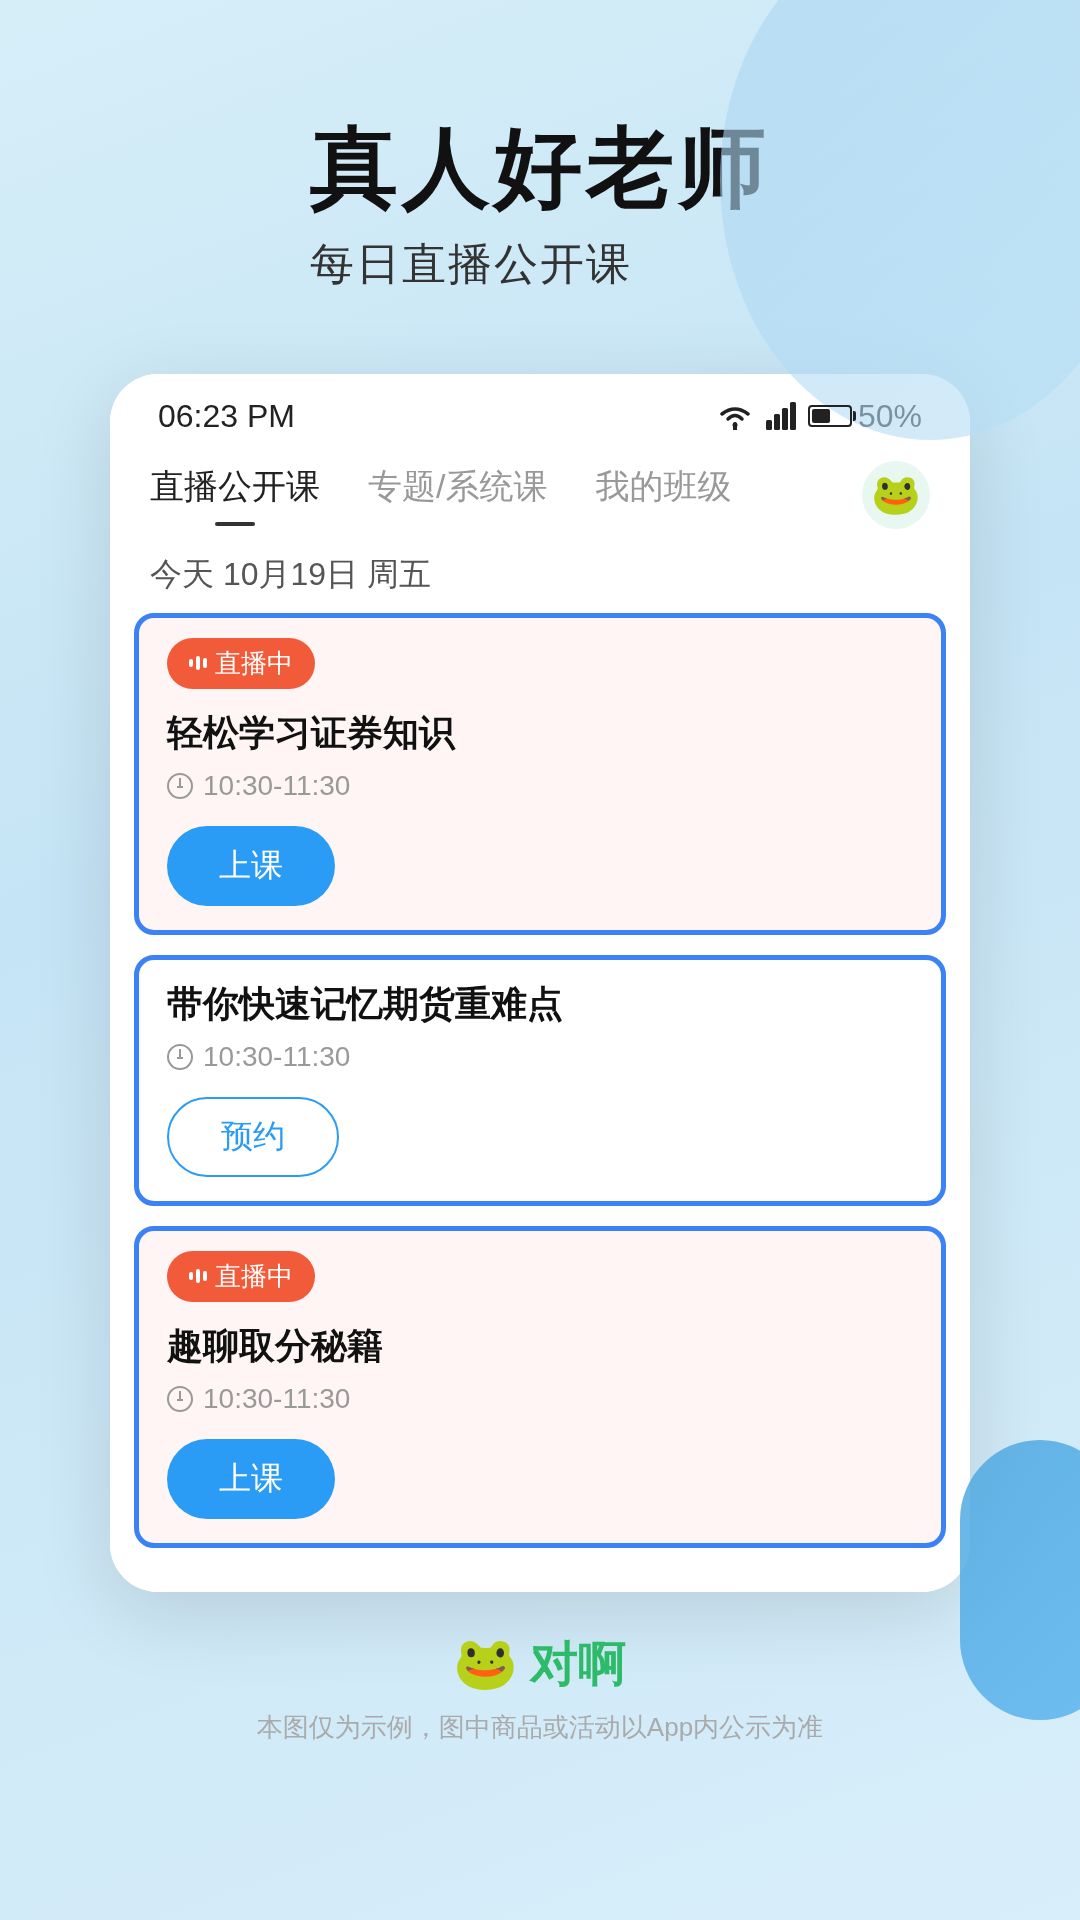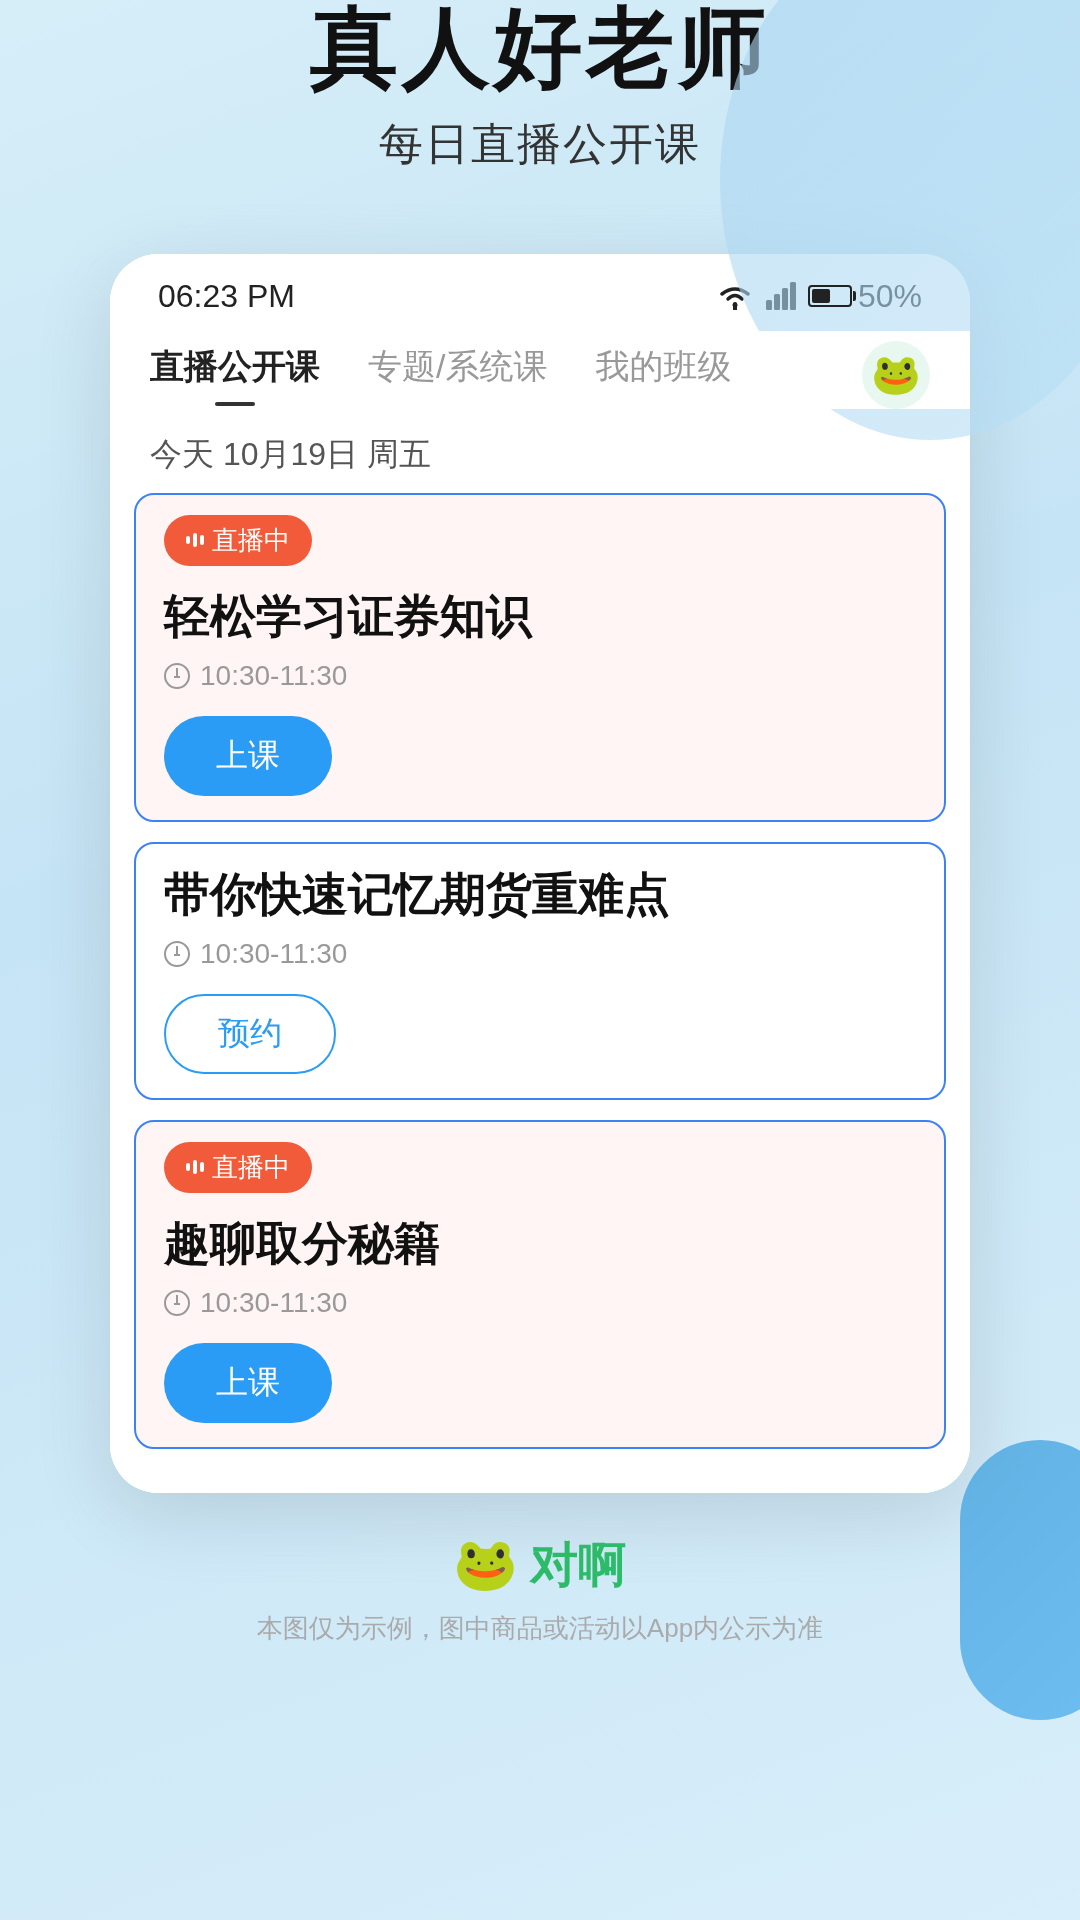--- a/index.html
+++ b/index.html
@@ -44,21 +44,21 @@
       z-index: 2;
       display: flex;
       flex-direction: column;
       align-items: center;
       width: 100%;
       min-height: 1920px;
     }
 
     
     .hero-section {
-      text-align: center;
+      padding-top: 120px;
       padding-bottom: 60px;
     }
 
     .hero-title {
       font-size: 88px;
       font-weight: 900;
       color: #111;
       letter-spacing: 4px;
       line-height: 1.1;
     }
@@ -155,21 +155,21 @@
       font-size: 34px;
       color: #999;
       font-weight: 400;
       padding-bottom: 16px;
       cursor: pointer;
       position: relative;
     }
 
     .nav-tab.active {
       color: #222;
-      font-weight: 700;
+      font-weight: 400;
     }
 
     .nav-tab.active::after {
       content: '';
       position: absolute;
       bottom: 0;
       left: 50%;
       transform: translateX(-50%);
       width: 40px;
       height: 4px;
@@ -208,21 +208,21 @@
       background: #fff;
       padding: 0 24px 24px 24px;
     }
 
     
     .course-card {
       border-radius: 20px;
       margin-bottom: 20px;
       overflow: hidden;
       background: #fff;
-      border: 2px solid #3b82f6;
+      border: 5px solid #3b82f6;
     }
 
     .course-card.live-active {
       background: #fff5f5;
     }
 
     .card-top-badge {
       padding: 20px 28px 0 28px;
     }
 
@@ -250,21 +250,21 @@
       width: 4px;
       background: #fff;
       border-radius: 2px;
     }
 
     .card-content {
       padding: 20px 28px 24px 28px;
     }
 
     .course-title {
-      font-size: 46px;
+      font-size: 36px;
       font-weight: 700;
       color: #111;
       margin-bottom: 12px;
     }
 
     .course-time {
       display: flex;
       align-items: center;
       gap: 10px;
       font-size: 28px;

